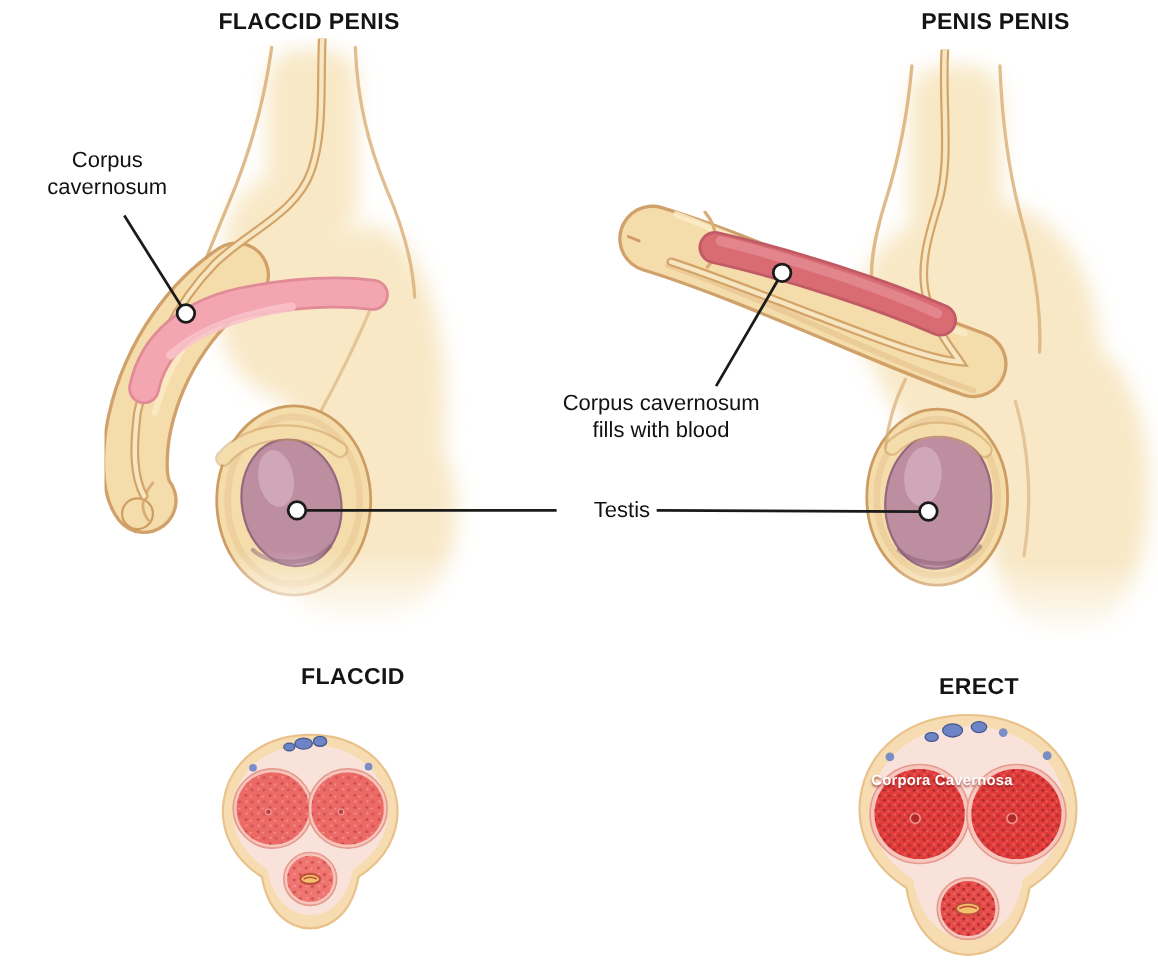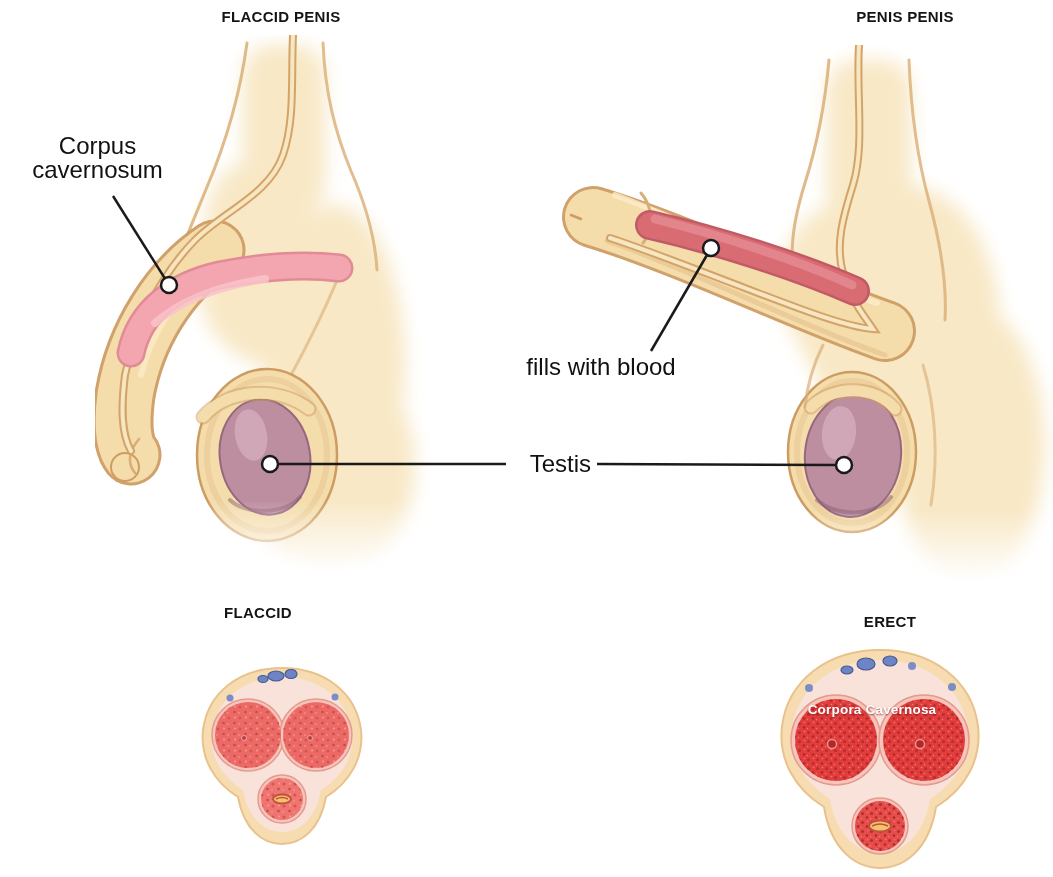--- a/index.html
+++ b/index.html
@@ -16,28 +16,28 @@
     --urethra-y:#f2c36a; --urethra-y-edge:#c2503f;
     --ink:#1a1a1a;
   }
   html,body{margin:0;padding:0;background:#ffffff;}
   #canvas{
     position:relative;width:1053px;height:877px;margin:0 auto;background:#ffffff;
     overflow:hidden;font-family:"Liberation Sans", sans-serif;color:var(--ink);
   }
   .abs{position:absolute;}
   .title{
-    position:absolute;font-weight:700;font-size:15px;letter-spacing:.3px;
+    position:absolute;font-weight:700;font-size:21px;letter-spacing:.3px;
     text-align:center;color:#141414;
   }
   .lbl{
-    position:absolute;font-size:24px;line-height:24px;text-align:center;color:#111111;
+    position:absolute;font-size:20px;line-height:24px;text-align:center;color:#111111;
   }
   .cs-label{
-    position:absolute;font-size:13.5px;font-weight:700;color:#ffffff;text-align:center;
+    position:absolute;font-size:13.5px;font-weight:700;color:#ffffff;
     text-shadow:0 1px 2px rgba(140,25,25,.75);letter-spacing:.2px;
   }
   svg{display:block;}
 </style>
 </head>
 <body>
 
 <div id="canvas">
 
   <svg width="0" height="0" class="abs" aria-hidden="true">
@@ -167,21 +167,21 @@
       <path d="M95,180 C165,196 245,222 300,246" style="stroke:var(--red-band-edge)" stroke-width="30"></path>
       <path d="M95,180 C165,196 245,222 300,246" style="stroke:var(--red-band)" stroke-width="25"></path>
       <path d="M100,174 C165,190 245,216 297,240" style="stroke:var(--red-band-light)" stroke-width="9" opacity="0.65"></path>
     </g>
 
     <path d="M268,300 C258,320 252,342 250,362" fill="none" style="stroke:var(--skin-line)" stroke-width="3" opacity="0.7" stroke-linecap="round"></path>
 
     <rect x="-5" y="465" width="508" height="85" fill="url(#fadeDown)"></rect>
   </svg>
 
-  <div class="title" style="left:148px;top:604px;width:220px;">FLACCID</div>
+  <div class="title" style="left:148px;top:604px;width:220px;text-align:right;">FLACCID</div>
   <div class="title" style="left:780px;top:594px;width:220px;margin-top:19px;">ERECT</div>
 
   <svg class="abs" style="left:182px;top:660px;" width="200" height="190" viewBox="0 0 200 190">
     <path d="M100,8 C142,8 174,32 179,70 C182,98 168,122 144,137 C138,170 119,184 100,184 C81,184 62,170 56,137 C32,122 18,98 21,70 C26,32 58,8 100,8 Z" style="fill:var(--cs-outer);stroke:var(--cs-outer-edge)" stroke-width="2"></path>
     <path d="M100,17 C137,17 166,39 170,72 C173,96 160,117 139,130 C134,159 117,172 100,172 C83,172 66,159 61,130 C40,117 27,96 30,72 C34,39 63,17 100,17 Z" style="fill:var(--cs-inner)"></path>
     <g>
       <circle cx="66" cy="75" r="36" style="fill:var(--cs-ring);stroke:var(--cs-ring-edge)" stroke-width="1.5"></circle>
       <circle cx="134" cy="75" r="36" style="fill:var(--cs-ring);stroke:var(--cs-ring-edge)" stroke-width="1.5"></circle>
       <circle cx="66" cy="75" r="33" style="fill:var(--cs-red-flaccid)"></circle>
       <circle cx="134" cy="75" r="33" style="fill:var(--cs-red-flaccid)"></circle>
@@ -250,20 +250,21 @@
       <circle cx="844" cy="465" r="8"></circle>
     </g>
   </svg>
 
   <div class="lbl" style="left:20px;top:134px;width:155px;">
     <span style="display:block">Corpus</span>
     <span style="display:block">cavernosum</span>
   </div>
 
   <div class="lbl" style="left:490px;top:355px;width:222px;">
+    <span style="display:block">Corpus cavernosum</span>
     <span style="display:block">fills with blood</span>
   </div>
 
   <div class="lbl" style="left:511px;top:452px;width:80px;text-align:right;">Testis</div>
 
   <div class="cs-label" style="left:792px;top:702px;width:160px;">Corpora Cavernosa</div>
 
 </div>
 
 </body></html>

